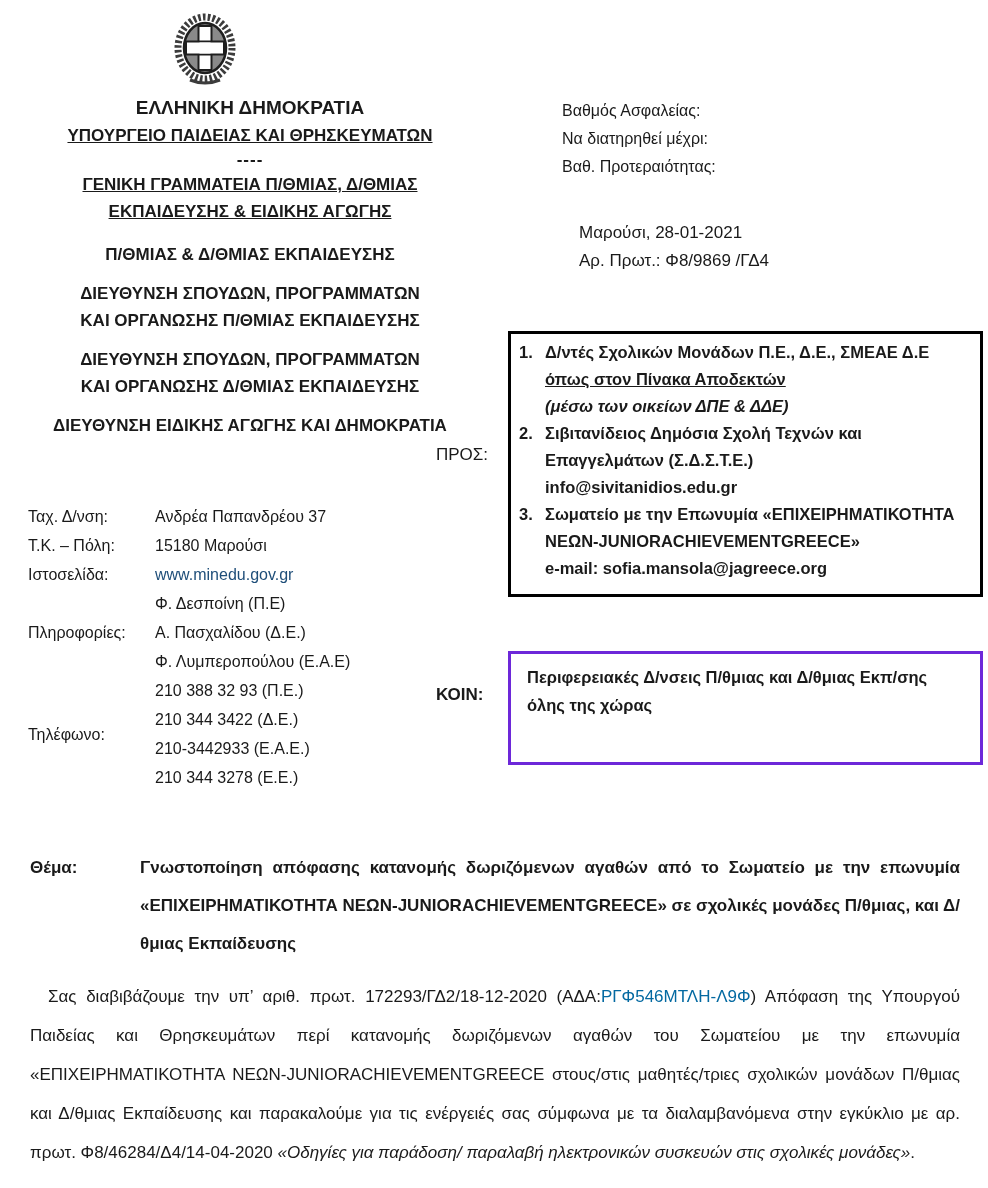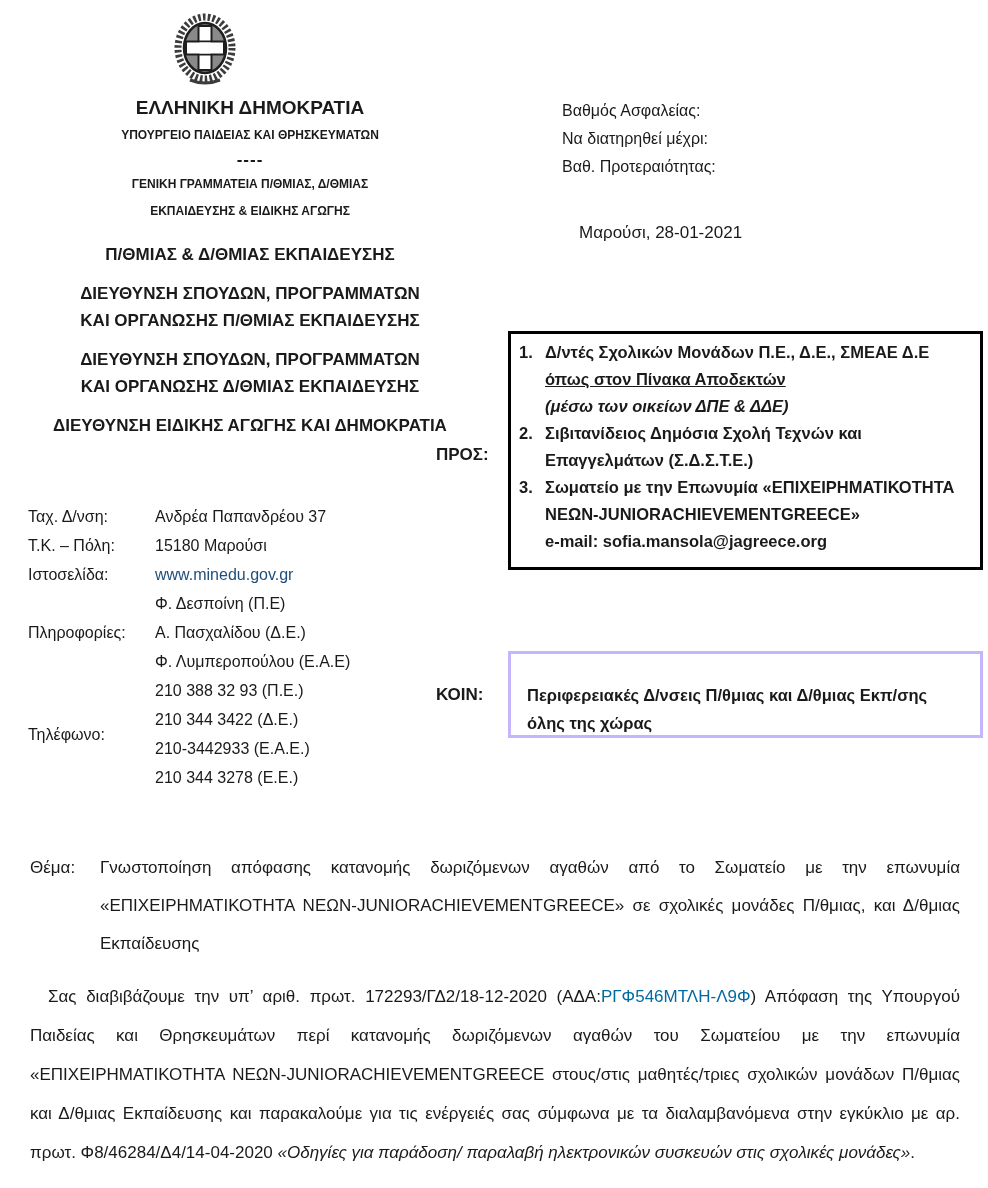--- a/index.html
+++ b/index.html
@@ -6,50 +6,50 @@
   body{
     width:988px;height:1188px;position:relative;overflow:hidden;
     font-family:"Liberation Sans","DejaVu Sans",sans-serif;
     color:#1a1a1a;-webkit-font-smoothing:antialiased;
   }
   .abs{position:absolute;}
   
   .emblem{left:168px;top:6px;width:74px;height:84px;}
   .hl{left:28px;top:94px;width:444px;text-align:center;font-weight:bold;}
   .hl .l1{font-size:19px;line-height:28px;}
-  .hl .l2{font-size:12px;line-height:27px;}
+  .hl .l2{font-size:17px;line-height:27px;text-decoration:underline;}
   .hl .dash{font-size:17px;line-height:22px;letter-spacing:1px;}
   .hl .gap-lg{margin-top:16px;}
   .hl .gap-md{margin-top:12px;}
   .hl .dept{font-size:17px;line-height:27px;}
   
   .contact{left:28px;top:502px;width:440px;font-size:16px;}
   .crow{display:flex;align-items:center;}
   .clabel{width:127px;flex:0 0 127px;line-height:29px;}
   .cval{line-height:29px;}
   .link{color:#1f4e79;}
   
   .meta{left:562px;top:97px;font-size:16px;line-height:28px;}
   .dateblock{left:579px;top:219px;font-size:17px;line-height:28px;font-weight:normal;}
-  .proslabel{left:436px;top:445px;font-size:17px;font-weight:bold;}
+  .proslabel{left:436px;top:445px;font-size:17px;font-weight:normal;}
   .koinlabel{left:436px;top:685px;font-size:17px;font-weight:bold;}
   
   .box1{left:508px;top:331px;width:475px;box-sizing:border-box;
         border:3px solid #000;padding:5px 8px 12px 8px;
         font-weight:bold;font-size:16.5px;line-height:27px;}
   .ri{display:flex;}
   .ri .num{width:26px;flex:0 0 26px;}
   .ri .rc{flex:1;}
   .ul{text-decoration:underline;}
   .it{font-style:italic;}
-  .box2{left:508px;top:651px;width:475px;height:87px;box-sizing:border-box;
-        border:3px solid #c4b5fd;padding:27px 16px;
+  .box2{left:508px;top:651px;width:475px;height:114px;box-sizing:border-box;
+        border:3px solid #6d28d9;padding:9px 16px;
         font-weight:bold;font-size:16.5px;line-height:28px;}
   
-  .subject{left:30px;top:849px;width:930px;display:flex;font-weight:normal;font-size:17px;line-height:38px;}
+  .subject{left:30px;top:849px;width:930px;display:flex;font-weight:bold;font-size:17px;line-height:38px;gap:40px;}
   .subject .slabel{width:70px;flex:0 0 70px;}
   .subject .stext{flex:1;text-align:justify;}
   .bodytext{left:30px;top:960px;width:930px;font-size:17px;line-height:39px;
             text-align:justify;text-indent:18px;}
   .ada{color:#0369a1;}
 </style>
 </head>
 <body>
 
 <div class="abs emblem">
@@ -113,36 +113,38 @@
   </div>
 </div>
 
 <div class="abs meta">
   <div>Βαθμός Ασφαλείας:</div>
   <div>Να διατηρηθεί μέχρι:</div>
   <div>Βαθ. Προτεραιότητας:</div>
 </div>
 <div class="abs dateblock">
   <div>Μαρούσι,  28-01-2021</div>
+  <div>Αρ. Πρωτ.: Φ8/9869 /ΓΔ4</div>
 </div>
 
 <div class="abs proslabel">ΠΡΟΣ:</div>
 <div class="abs box1">
   <div class="ri">
     <span class="num">1.</span>
     <div class="rc">
       <div>Δ/ντές Σχολικών Μονάδων Π.Ε., Δ.Ε., ΣΜΕΑΕ Δ.Ε</div>
       <div class="ul">όπως στον Πίνακα Αποδεκτών</div>
       <div class="it">(μέσω των οικείων ΔΠΕ &amp; ΔΔΕ)</div>
     </div>
   </div>
   <div class="ri">
     <span class="num">2.</span>
     <div class="rc">
       <div>Σιβιτανίδειος Δημόσια Σχολή Τεχνών και Επαγγελμάτων (Σ.Δ.Σ.Τ.Ε.)</div>
+      <div>info@sivitanidios.edu.gr</div>
     </div>
   </div>
   <div class="ri">
     <span class="num">3.</span>
     <div class="rc">
       <div>Σωματείο με την  Επωνυμία «ΕΠΙΧΕΙΡΗΜΑΤΙΚΟΤΗΤΑ ΝΕΩΝ-JUNIORACHIEVEMENTGREECE»</div>
       <div>e-mail: sofia.mansola@jagreece.org</div>
     </div>
   </div>
 </div>

